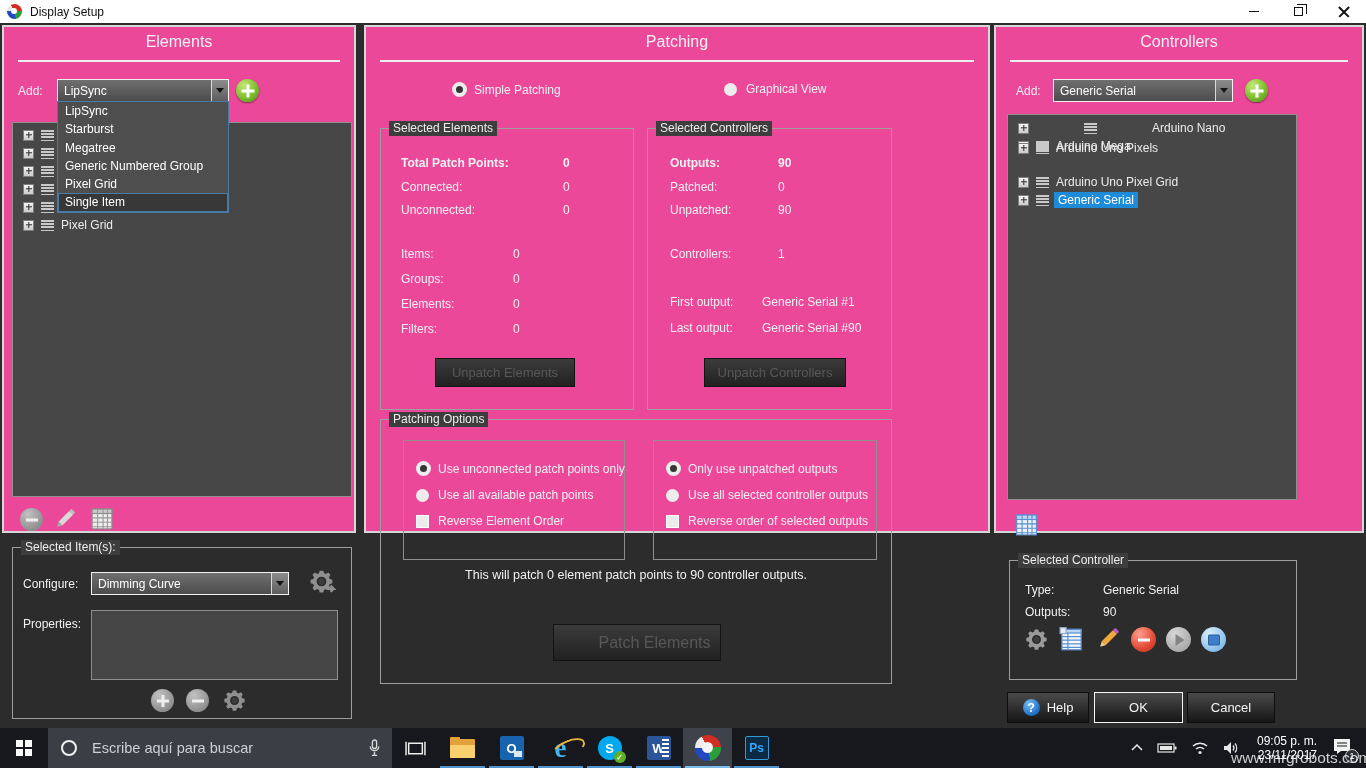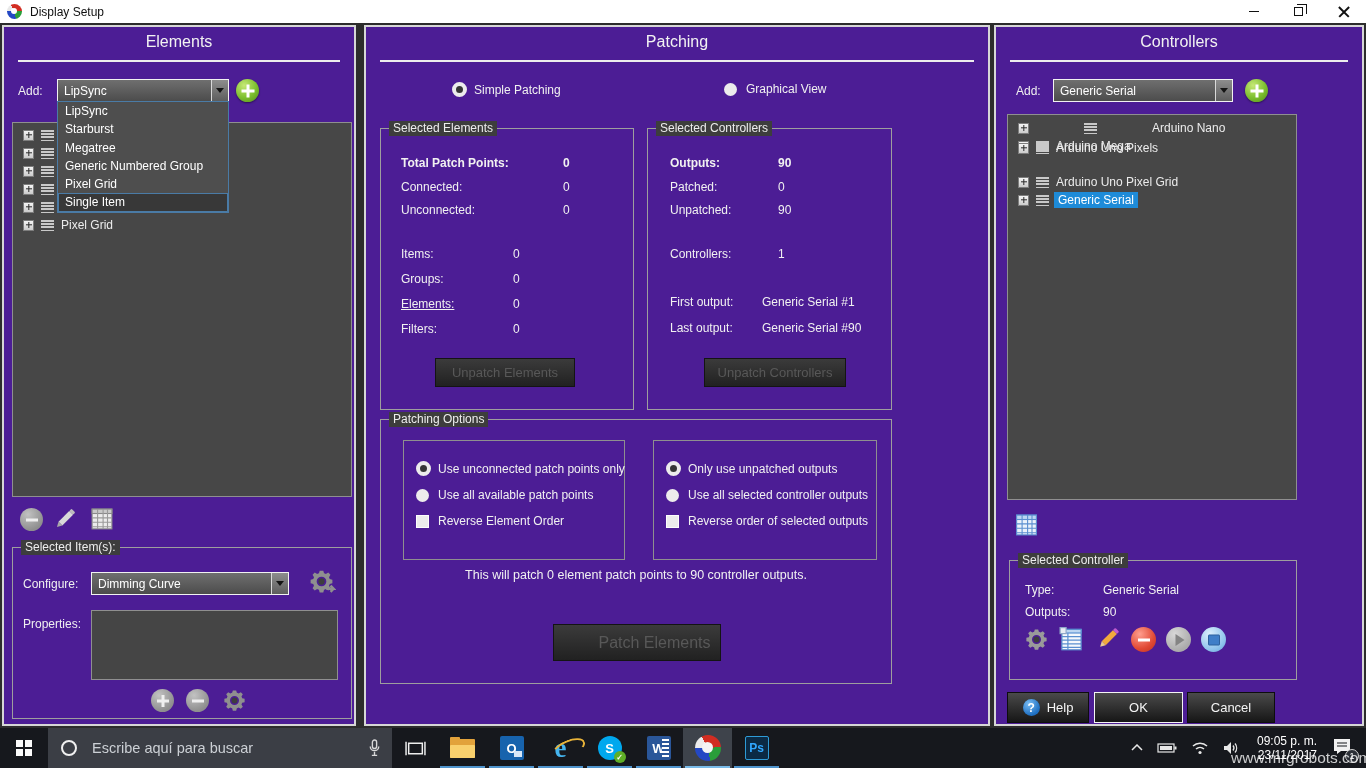--- a/index.html
+++ b/index.html
@@ -17,21 +17,21 @@
   .win-btn { width:45px; height:100%; display:flex; align-items:center; justify-content:center; }
   .min-glyph { width:10px; height:1.6px; background:#111; }
   .restore-glyph { position:relative; width:9px; height:9px; border:1.3px solid #111; background:#fff; }
   .restore-glyph::before { content:""; position:absolute; left:1.5px; top:-4px; width:9px; height:9px; border:1.3px solid #111; border-bottom:none; border-left:none; }
   .close-glyph { position:relative; width:12px; height:12px; }
   .close-glyph::before,.close-glyph::after { content:""; position:absolute; left:-1px; top:5px; width:14px; height:1.5px; background:#111; }
   .close-glyph::before { transform:rotate(45deg); }
   .close-glyph::after { transform:rotate(-45deg); }
 
   
-  .panel { position:absolute; top:25px; height:701px; background:#4c1d95; border:2px solid #d6d6d6; }
+  .panel { position:absolute; top:25px; height:508px; background:#ec4899; border:2px solid #d6d6d6; }
   #elements-panel { left:2px; width:354px; }
   #patching-panel { left:364px; width:626px; }
   #controllers-panel { left:994px; width:370px; }
   .panel-h { position:absolute; top:6px; left:0; right:0; text-align:center; font-size:16px; color:#f2f2f2; }
   .panel-rule { position:absolute; top:33px; left:14px; right:14px; height:1.5px; background:#ededed; }
   .lbl { position:absolute; font-size:12px; color:#f0f0f0; white-space:nowrap; }
 
   
   .dd { position:absolute; height:23px; border:1px solid #f2f2f2; background:linear-gradient(#6f6f6f,#4c4c4c); display:flex; align-items:center; }
   .dd-text { flex:1; padding-left:6px; font-size:12px; color:#ffffff; white-space:nowrap; overflow:hidden; }
@@ -289,21 +289,21 @@
       </div>
       <div class="srow" style="left:20px;top:74px;right:0;">
         <span>Unconnected:</span><span class="v" style="left:162px;">0</span>
       </div>
       <div class="srow" style="left:20px;top:118px;right:0;">
         <span>Items:</span><span class="v" style="left:112px;">0</span>
       </div>
       <div class="srow" style="left:20px;top:143px;right:0;">
         <span>Groups:</span><span class="v" style="left:112px;">0</span>
       </div>
-      <div class="srow" style="left:20px;top:168px;right:0;text-decoration:underline;">
+      <div class="srow" style="left:20px;top:168px;right:0;">
         <span>Elements:</span><span class="v" style="left:112px;">0</span>
       </div>
       <div class="srow" style="left:20px;top:193px;right:0;">
         <span>Filters:</span><span class="v" style="left:112px;">0</span>
       </div>
       <div class="btn btn-disabled" style="left:54px;top:229px;width:140px;height:29px;">Unpatch Elements</div>
     </div>
 
     <div class="group" style="left:281px;top:101px;width:245px;height:282px;">
       <div class="group-lg">Selected Controllers</div>

